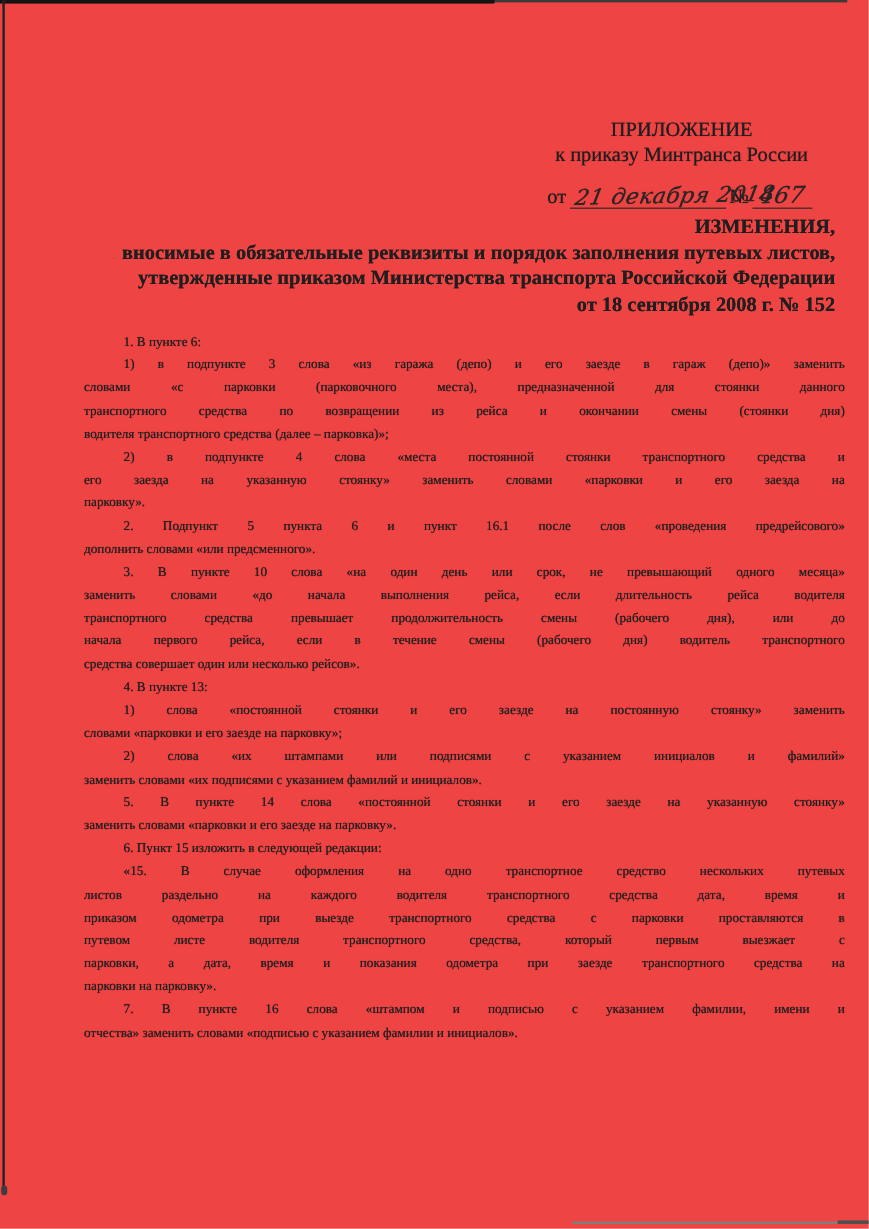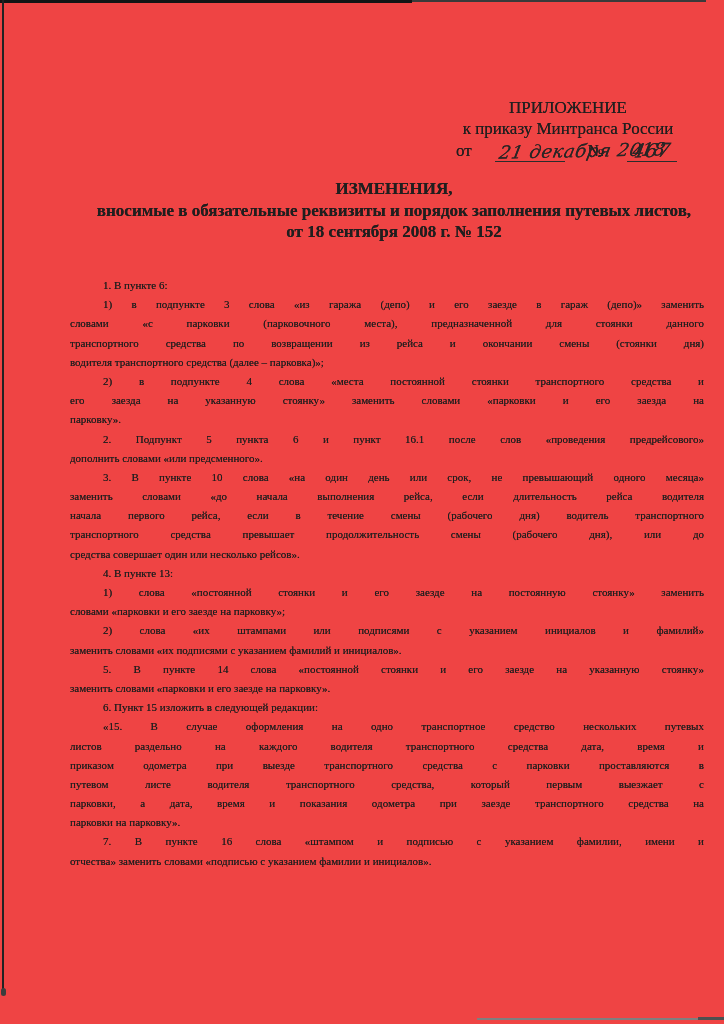--- a/index.html
+++ b/index.html
@@ -22,38 +22,38 @@
   .scan-bottom-line { position:absolute; left:477px; top:1018px; width:247px; height:2px; background:#7f7f7f; }
   .scan-bottom-dark { position:absolute; left:698px; top:1017px; width:26px;  height:3px; background:#4f4f4f; }
 
   
   .hdr {
     position:absolute; left:456px; top:97px; width:224px;
     font-size:17px; line-height:21px; text-align:center;
     text-shadow: 0 0 0.6px rgba(25,25,25,.85);
     white-space:nowrap;
   }
-  .hdr .date-row { margin-top:0; display:flex; align-items:center; justify-content:flex-start;gap:20px; }
+  .hdr .date-row { margin-top:13px; display:flex; align-items:flex-end; justify-content:flex-start; }
   .hw-slot {
     display:inline-block; border-bottom:1.6px solid #2c2c2c;
     padding:0 5px; margin:0 3px; min-width:40px; text-align:center;
   }
   .hw {
     display:inline-block;
     font-family:"DejaVu Serif", serif; font-style:italic;
     font-size:18px; letter-spacing:0.5px; color:#272727;
     transform: skewX(-12deg) rotate(-1.2deg) translateY(1px);
     white-space:nowrap;
   }
   .hw.num { font-size:19px; }
 
   
   .doc-title {
-    position:absolute; left:77px; top:178px; width:634px;
-    font-size:17px; font-weight:bold; line-height:21.5px; text-align:center;
+    position:absolute; left:62px; top:178px; width:634px;
+    font-size:17px; font-weight:bold; line-height:21.5px; text-align:right;
     text-shadow: 0 0 0.5px rgba(20,20,20,.9);
   }
 
   
   .body-text {
     position:absolute; left:70px; top:276px; width:634px;
     font-size:11px; line-height:19.2px;
     text-shadow: 0 0 0.6px rgba(25,25,25,.8);
   }
   .ln { height:19.2px; text-align:left; }
@@ -79,38 +79,39 @@
       <span>от</span>
       <span class="hw-slot"><span class="hw">21 декабря 2018</span></span>
       <span>№</span>
       <span class="hw-slot"><span class="hw num">467</span></span>
     </div>
   </div>
 
   <div class="doc-title">
     <div>ИЗМЕНЕНИЯ,</div>
     <div>вносимые в обязательные реквизиты и порядок заполнения путевых листов,</div>
+    <div>утвержденные приказом Министерства транспорта Российской Федерации</div>
     <div>от 18 сентября 2008 г. № 152</div>
   </div>
 
   <div class="body-text">
     <div class="ln ind">1. В пункте 6:</div>
     <div class="ln ind jf">1) в подпункте 3 слова «из гаража (депо) и его заезде в гараж (депо)» заменить</div>
     <div class="ln jf">словами «с парковки (парковочного места), предназначенной для стоянки данного</div>
     <div class="ln jf">транспортного средства по возвращении из рейса и окончании смены (стоянки дня)</div>
     <div class="ln">водителя транспортного средства (далее – парковка)»;</div>
     <div class="ln ind jf">2) в подпункте 4 слова «места постоянной стоянки транспортного средства и</div>
     <div class="ln jf">его заезда на указанную стоянку» заменить словами «парковки и его заезда на</div>
     <div class="ln">парковку».</div>
     <div class="ln ind jf">2. Подпункт 5 пункта 6 и пункт 16.1 после слов «проведения предрейсового»</div>
     <div class="ln">дополнить словами «или предсменного».</div>
     <div class="ln ind jf">3. В пункте 10 слова «на один день или срок, не превышающий одного месяца»</div>
     <div class="ln jf">заменить словами «до начала выполнения рейса, если длительность рейса водителя</div>
+    <div class="ln jf">транспортного средства превышает продолжительность смены (рабочего дня), или до</div>
     <div class="ln jf">начала первого рейса, если в течение смены (рабочего дня) водитель транспортного</div>
-    <div class="ln jf">транспортного средства превышает продолжительность смены (рабочего дня), или до</div>
     <div class="ln">средства совершает один или несколько рейсов».</div>
     <div class="ln ind">4. В пункте 13:</div>
     <div class="ln ind jf">1) слова «постоянной стоянки и его заезде на постоянную стоянку» заменить</div>
     <div class="ln">словами «парковки и его заезде на парковку»;</div>
     <div class="ln ind jf">2) слова «их штампами или подписями с указанием инициалов и фамилий»</div>
     <div class="ln">заменить словами «их подписями с указанием фамилий и инициалов».</div>
     <div class="ln ind jf">5. В пункте 14 слова «постоянной стоянки и его заезде на указанную стоянку»</div>
     <div class="ln">заменить словами «парковки и его заезде на парковку».</div>
     <div class="ln ind">6. Пункт 15 изложить в следующей редакции:</div>
     <div class="ln ind jf">«15. В случае оформления на одно транспортное средство нескольких путевых</div>

